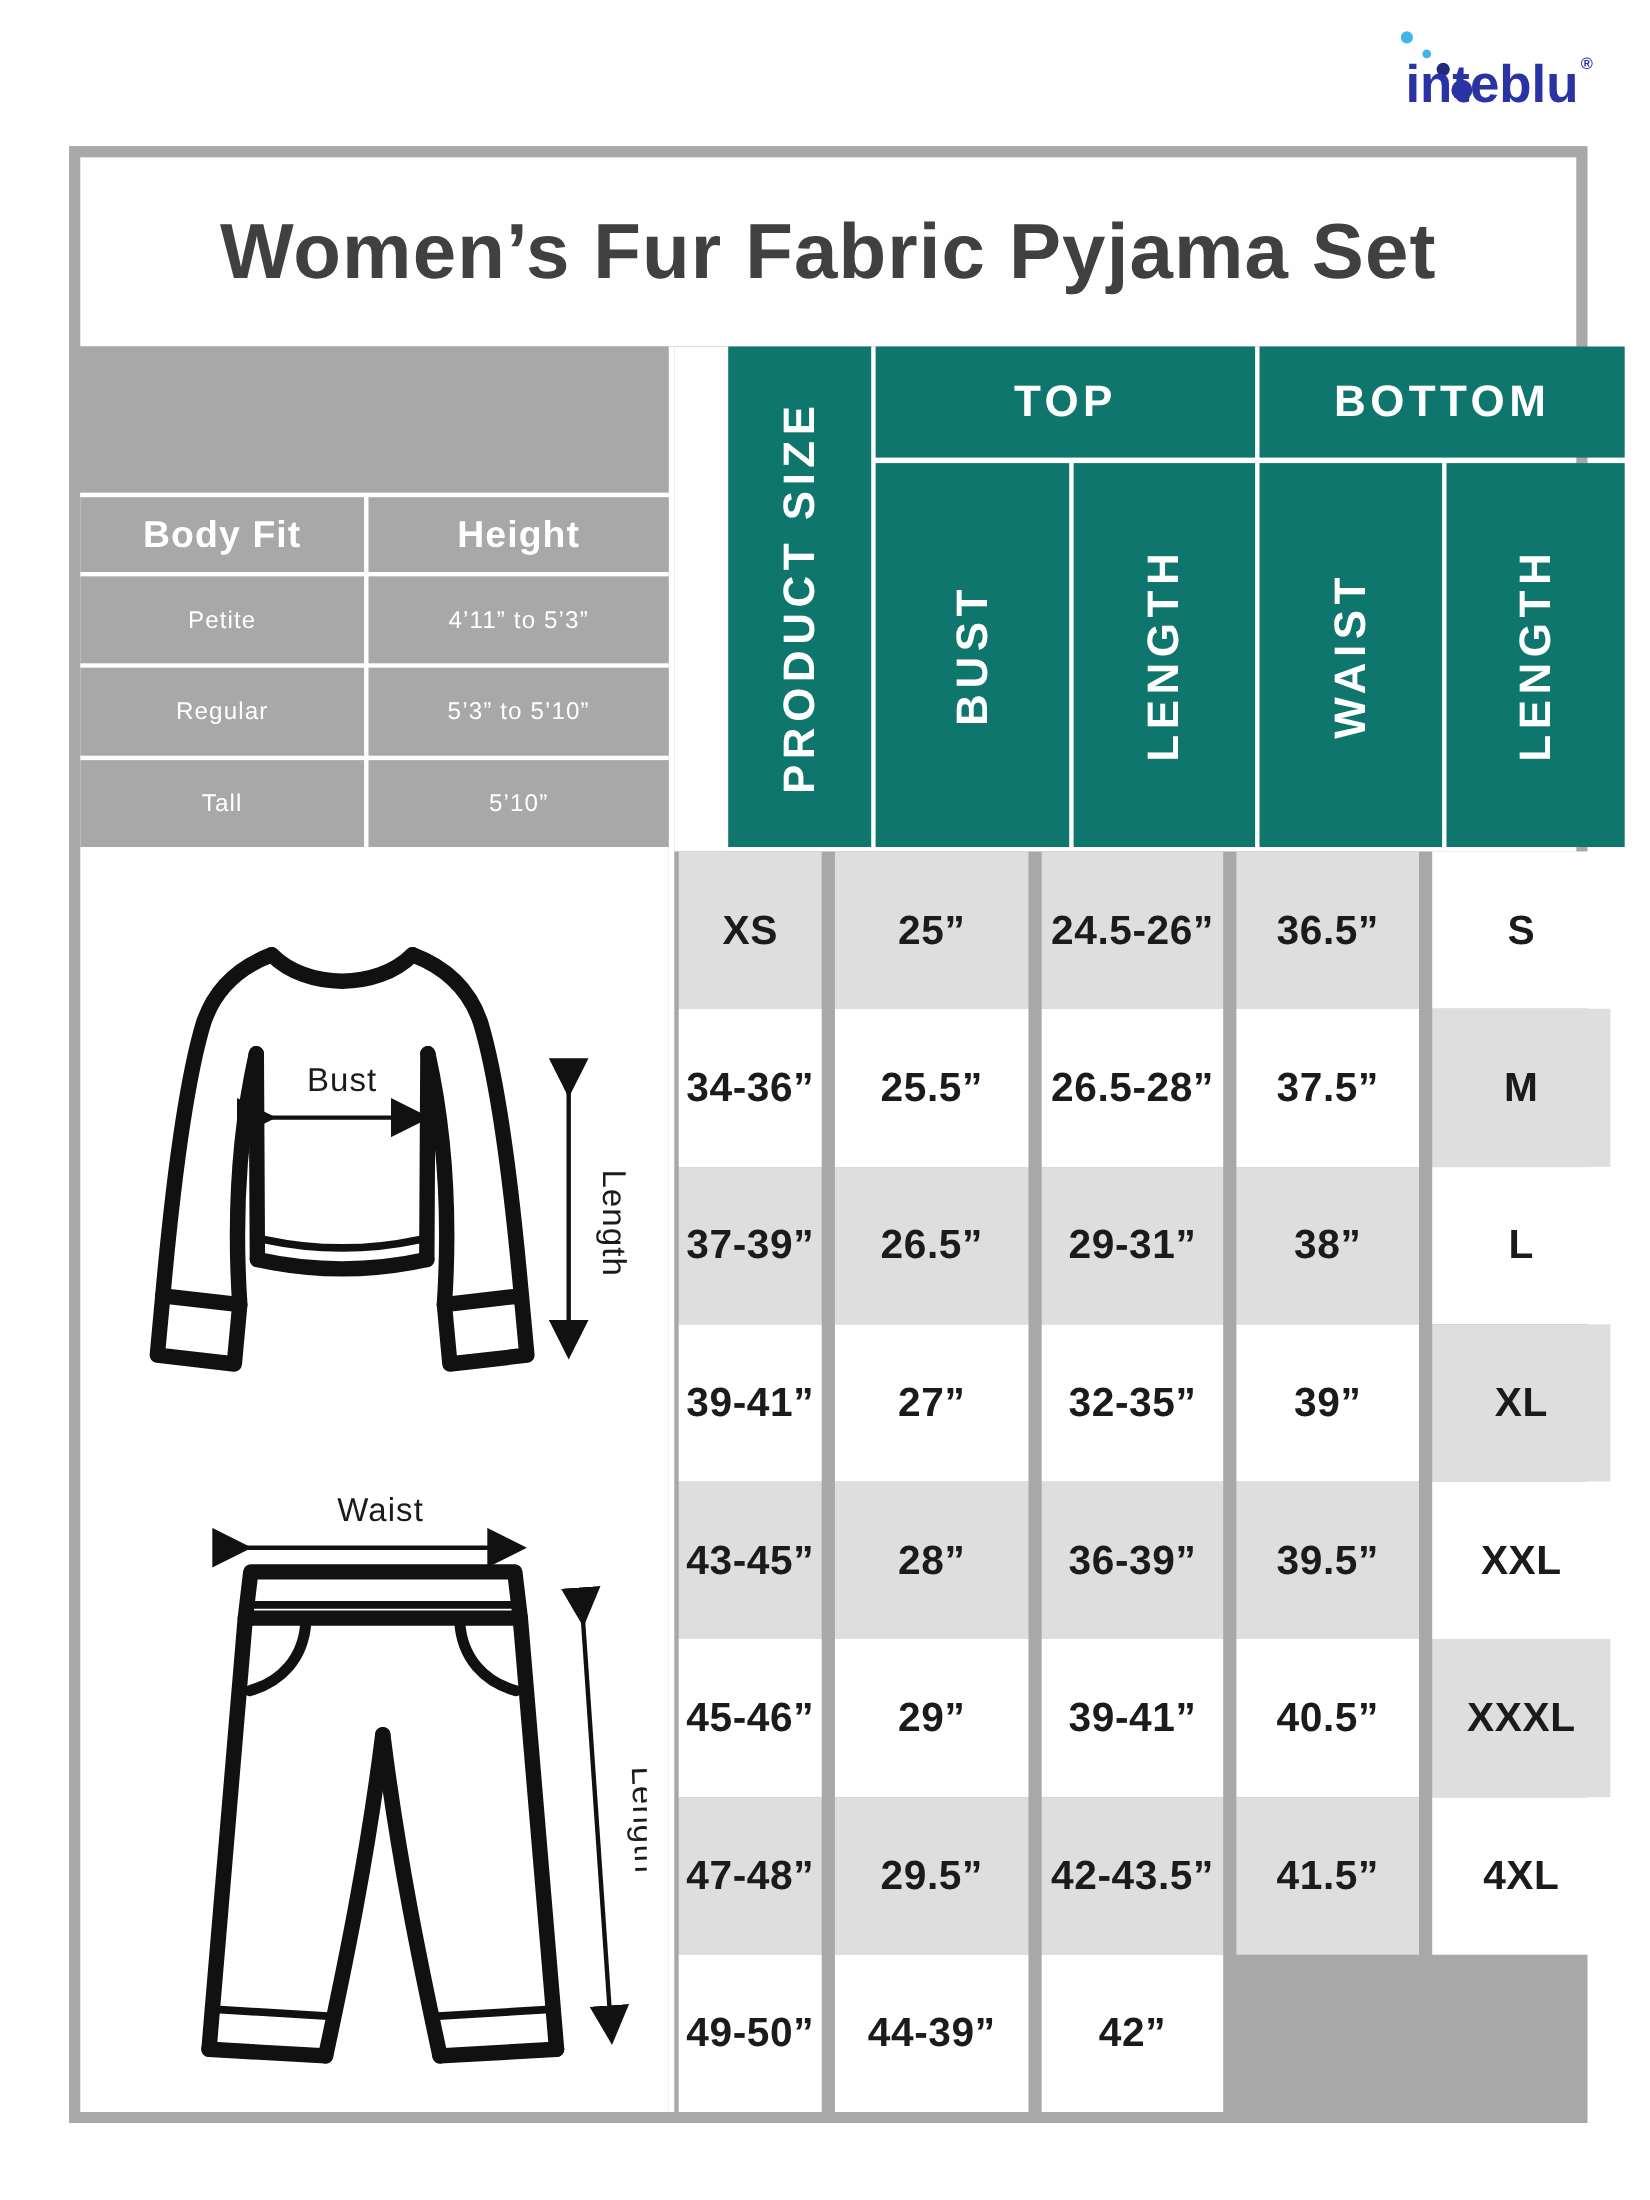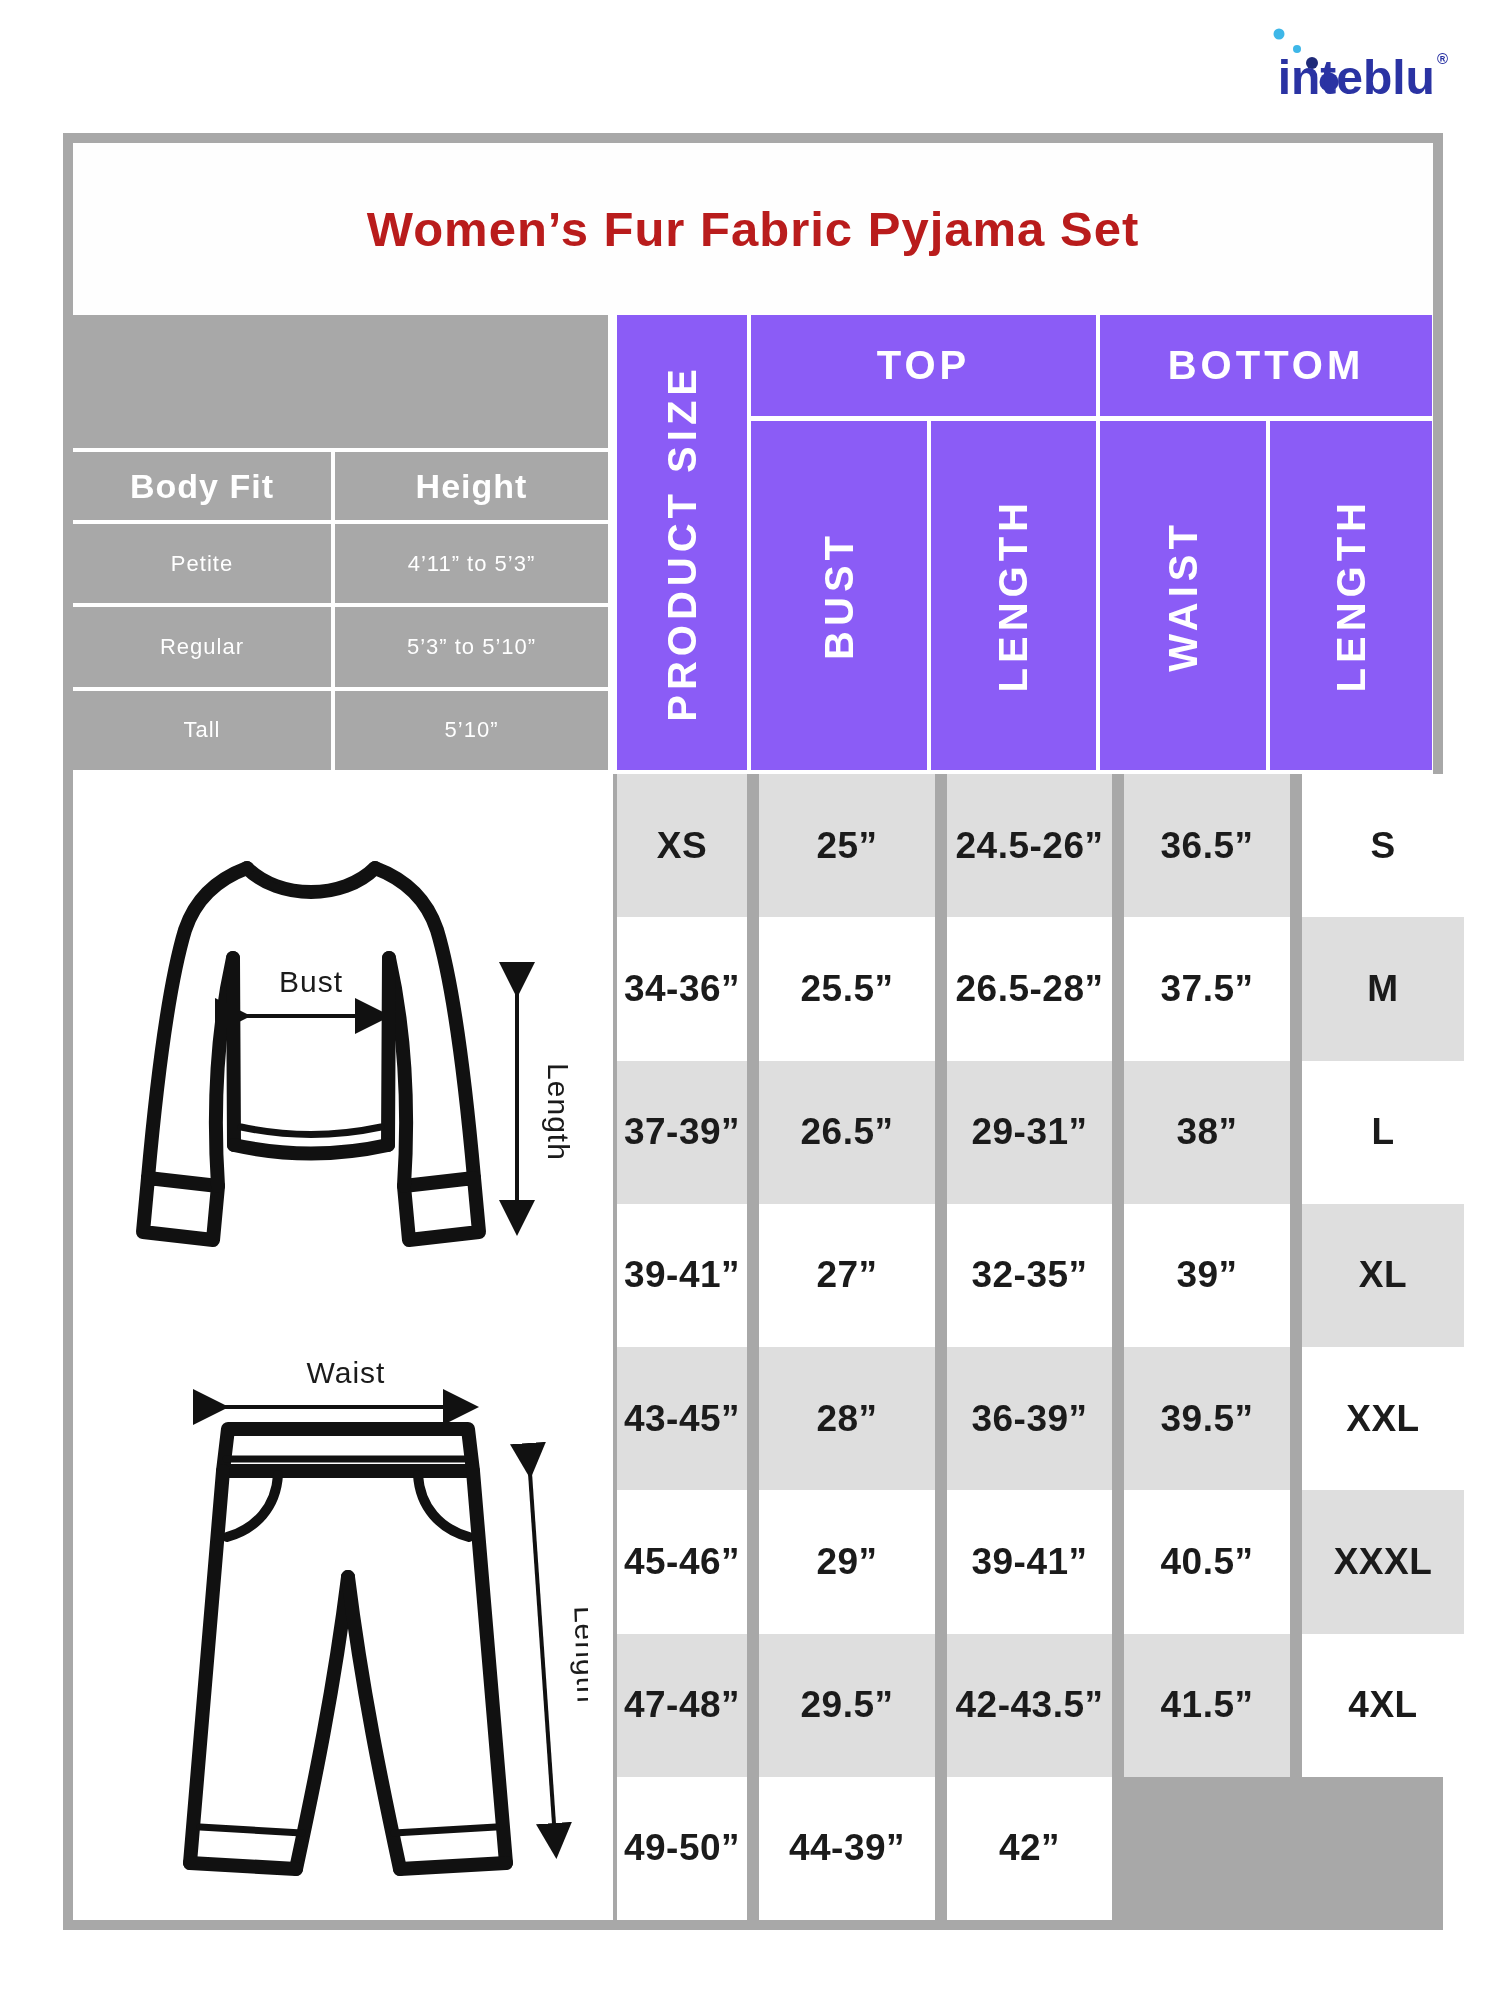--- a/index.html
+++ b/index.html
@@ -17,21 +17,21 @@
   
   .frame{
     position:absolute;left:63px;top:133px;width:1380px;height:1797px;
     background:#a8a8a8;border:10px solid #a8a8a8;box-sizing:border-box;
   }
   .title-band{
     width:100%;height:172px;background:#fefefe;
     display:flex;align-items:center;justify-content:center;
   }
   .title-band h1{
-    margin:0;font-size:49px;font-weight:800;color:#b91c1c;letter-spacing:1px;
+    margin:0;font-size:71px;font-weight:800;color:#404040;letter-spacing:1px;
     font-family:"Liberation Sans",sans-serif;
   }
   .content{position:relative;width:1360px;height:1605px;background:#a8a8a8;}
 
   
   .v-sep{position:absolute;left:535px;top:0;width:5px;height:1605px;background:#ffffff;}
 
   
   .bodyfit{
     position:absolute;left:0;top:133px;width:535px;height:322px;
@@ -46,21 +46,21 @@
   .garment-box{position:absolute;left:0;top:455px;width:535px;height:1150px;background:#ffffff;}
   .garment-box svg{position:absolute;}
   .svg-sweater{left:28px;top:70px;}
   .svg-pants{left:55px;top:585px;}
   .draw{stroke:#111111;stroke-width:14;fill:none;stroke-linecap:round;stroke-linejoin:round;}
   .arrow{stroke:#111111;stroke-width:4;fill:none;}
   .diagram-label{font-family:"Liberation Sans",sans-serif;font-size:30px;fill:#1b1b1b;font-weight:400;letter-spacing:1px;}
 
   
   .size-head{position:absolute;left:540px;top:0;width:820px;height:459px;background:#ffffff;}
-  .sh-cell{position:absolute;background:#8b5cf6;display:flex;align-items:center;justify-content:center;color:#ffffff;font-weight:700;}
+  .sh-cell{position:absolute;background:#0f766e;display:flex;align-items:center;justify-content:center;color:#ffffff;font-weight:700;margin-left:45px;}
   .sh-psize{left:4px;top:0;width:130px;height:455px;}
   .sh-top{left:138px;top:0;width:345px;height:101px;}
   .sh-bottom{left:487px;top:0;width:332px;height:101px;}
   .sh-bust{left:138px;top:106px;width:176px;height:349px;}
   .sh-len1{left:318px;top:106px;width:165px;height:349px;}
   .sh-waist{left:487px;top:106px;width:166px;height:349px;}
   .sh-len2{left:657px;top:106px;width:162px;height:349px;}
   .h-group{font-size:40px;letter-spacing:4px;}
   .v-text{
     writing-mode:vertical-rl;transform:rotate(180deg);

